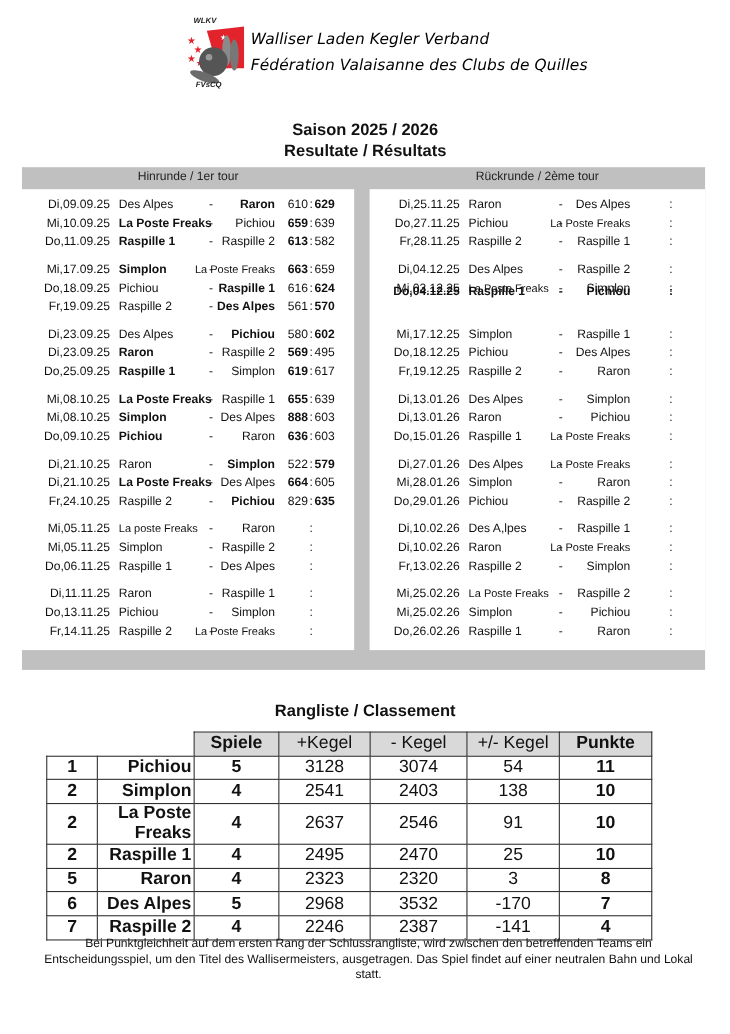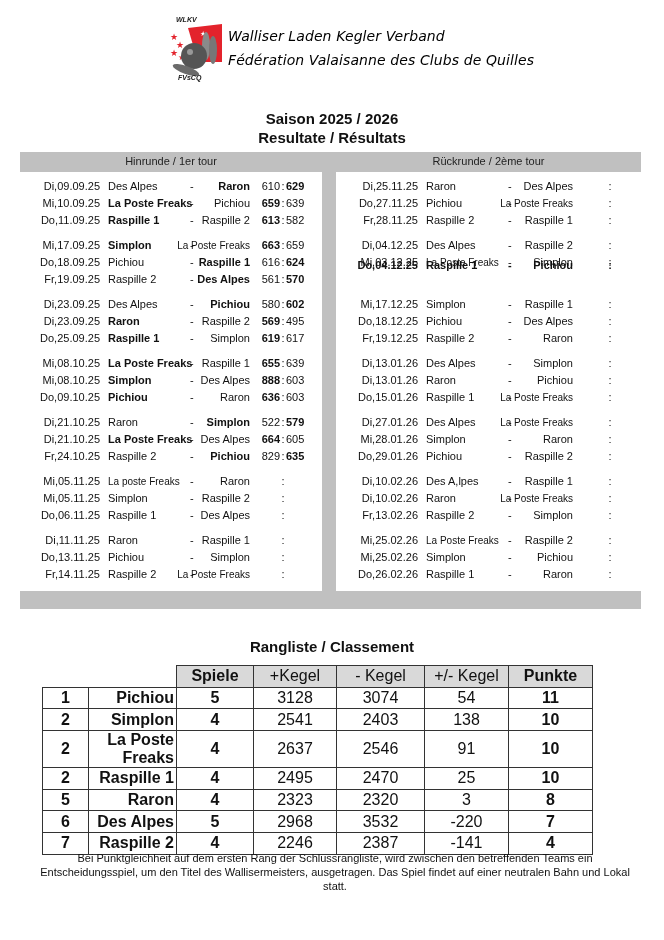--- a/index.html
+++ b/index.html
@@ -528,21 +528,21 @@
         <td>2320</td>
         <td>3</td>
         <td class="b">8</td>
       </tr>
       <tr>
         <td class="b">6</td>
         <td class="team">Des Alpes</td>
         <td class="b">5</td>
         <td>2968</td>
         <td>3532</td>
-        <td>-220</td>
+        <td>-170</td>
         <td class="b">7</td>
       </tr>
       <tr>
         <td class="b">7</td>
         <td class="team">Raspille 2</td>
         <td class="b">4</td>
         <td>2246</td>
         <td>2387</td>
         <td>-141</td>
         <td class="b">4</td>

